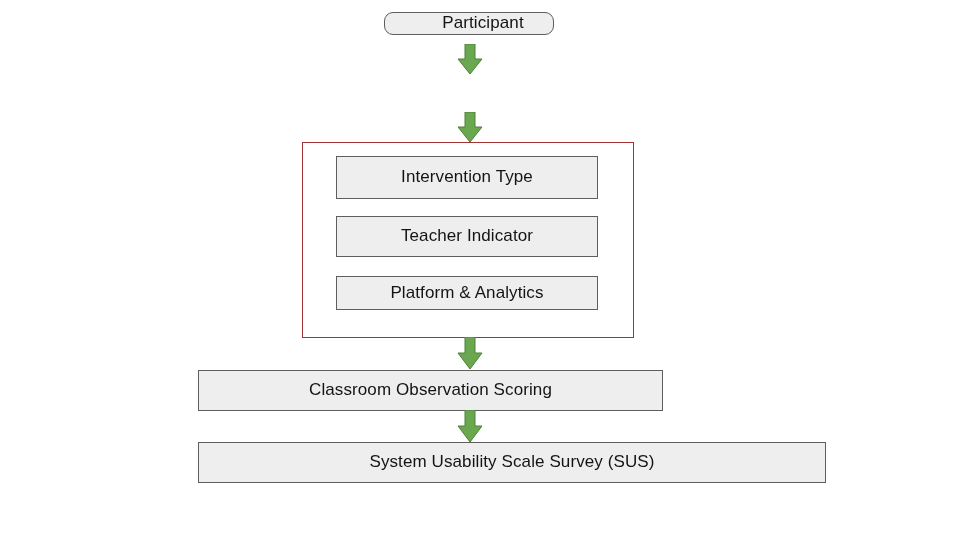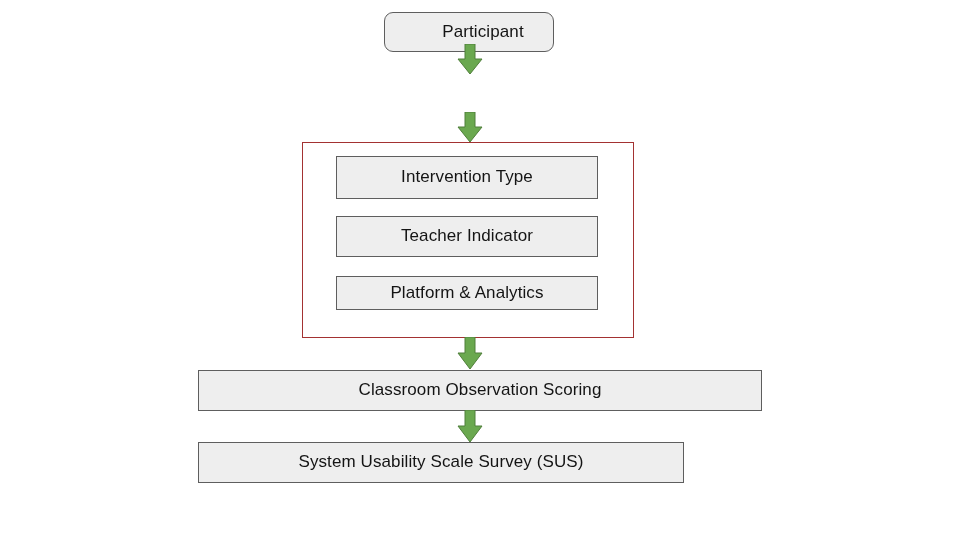--- a/index.html
+++ b/index.html
@@ -51,21 +51,21 @@
   }
   .arrow svg {
     display: block;
   }
 </style>
 </head>
 <body>
 
 <div id="diagram-canvas">
 
-  <div class="node rounded" style="left:384px; top:12px; width:170px; height:40px;padding-left:28px;">
+  <div class="node rounded" style="left:384px; top:12px; width:170px; height:23px;padding-left:28px;">
     <span>Participant</span>
   </div>
 
   <div class="arrow" style="left:457px; top:44px; width:26px; height:31px;">
     <svg width="26" height="31" viewBox="0 0 26 31">
       <polygon points="8,0 18,0 18,15 25,15 13,30 1,15 8,15" fill="#6aa84f" stroke="#4f7f3a" stroke-width="1"></polygon>
     </svg>
   </div>
 
 
@@ -88,27 +88,27 @@
   <div class="node" style="left:336px; top:276px; width:262px; height:34px;">
     <span>Platform &amp; Analytics</span>
   </div>
 
   <div class="arrow" style="left:457px; top:337px; width:26px; height:33px;">
     <svg width="26" height="33" viewBox="0 0 26 33">
       <polygon points="8,0 18,0 18,16 25,16 13,32 1,16 8,16" fill="#6aa84f" stroke="#4f7f3a" stroke-width="1"></polygon>
     </svg>
   </div>
 
-  <div class="node" style="left:198px; top:370px; width:564px; height:41px;">
+  <div class="node" style="left:198px; top:370px; width:465px; height:41px;">
     <span>Classroom Observation Scoring</span>
   </div>
 
   <div class="arrow" style="left:457px; top:410px; width:26px; height:33px;">
     <svg width="26" height="33" viewBox="0 0 26 33">
       <polygon points="8,0 18,0 18,16 25,16 13,32 1,16 8,16" fill="#6aa84f" stroke="#4f7f3a" stroke-width="1"></polygon>
     </svg>
   </div>
 
-  <div class="node" style="left:198px; top:442px; width:486px; height:41px;">
+  <div class="node" style="left:198px; top:442px; width:628px; height:41px;">
     <span>System Usability Scale Survey (SUS)</span>
   </div>
 
 </div>
 
 </body></html>

